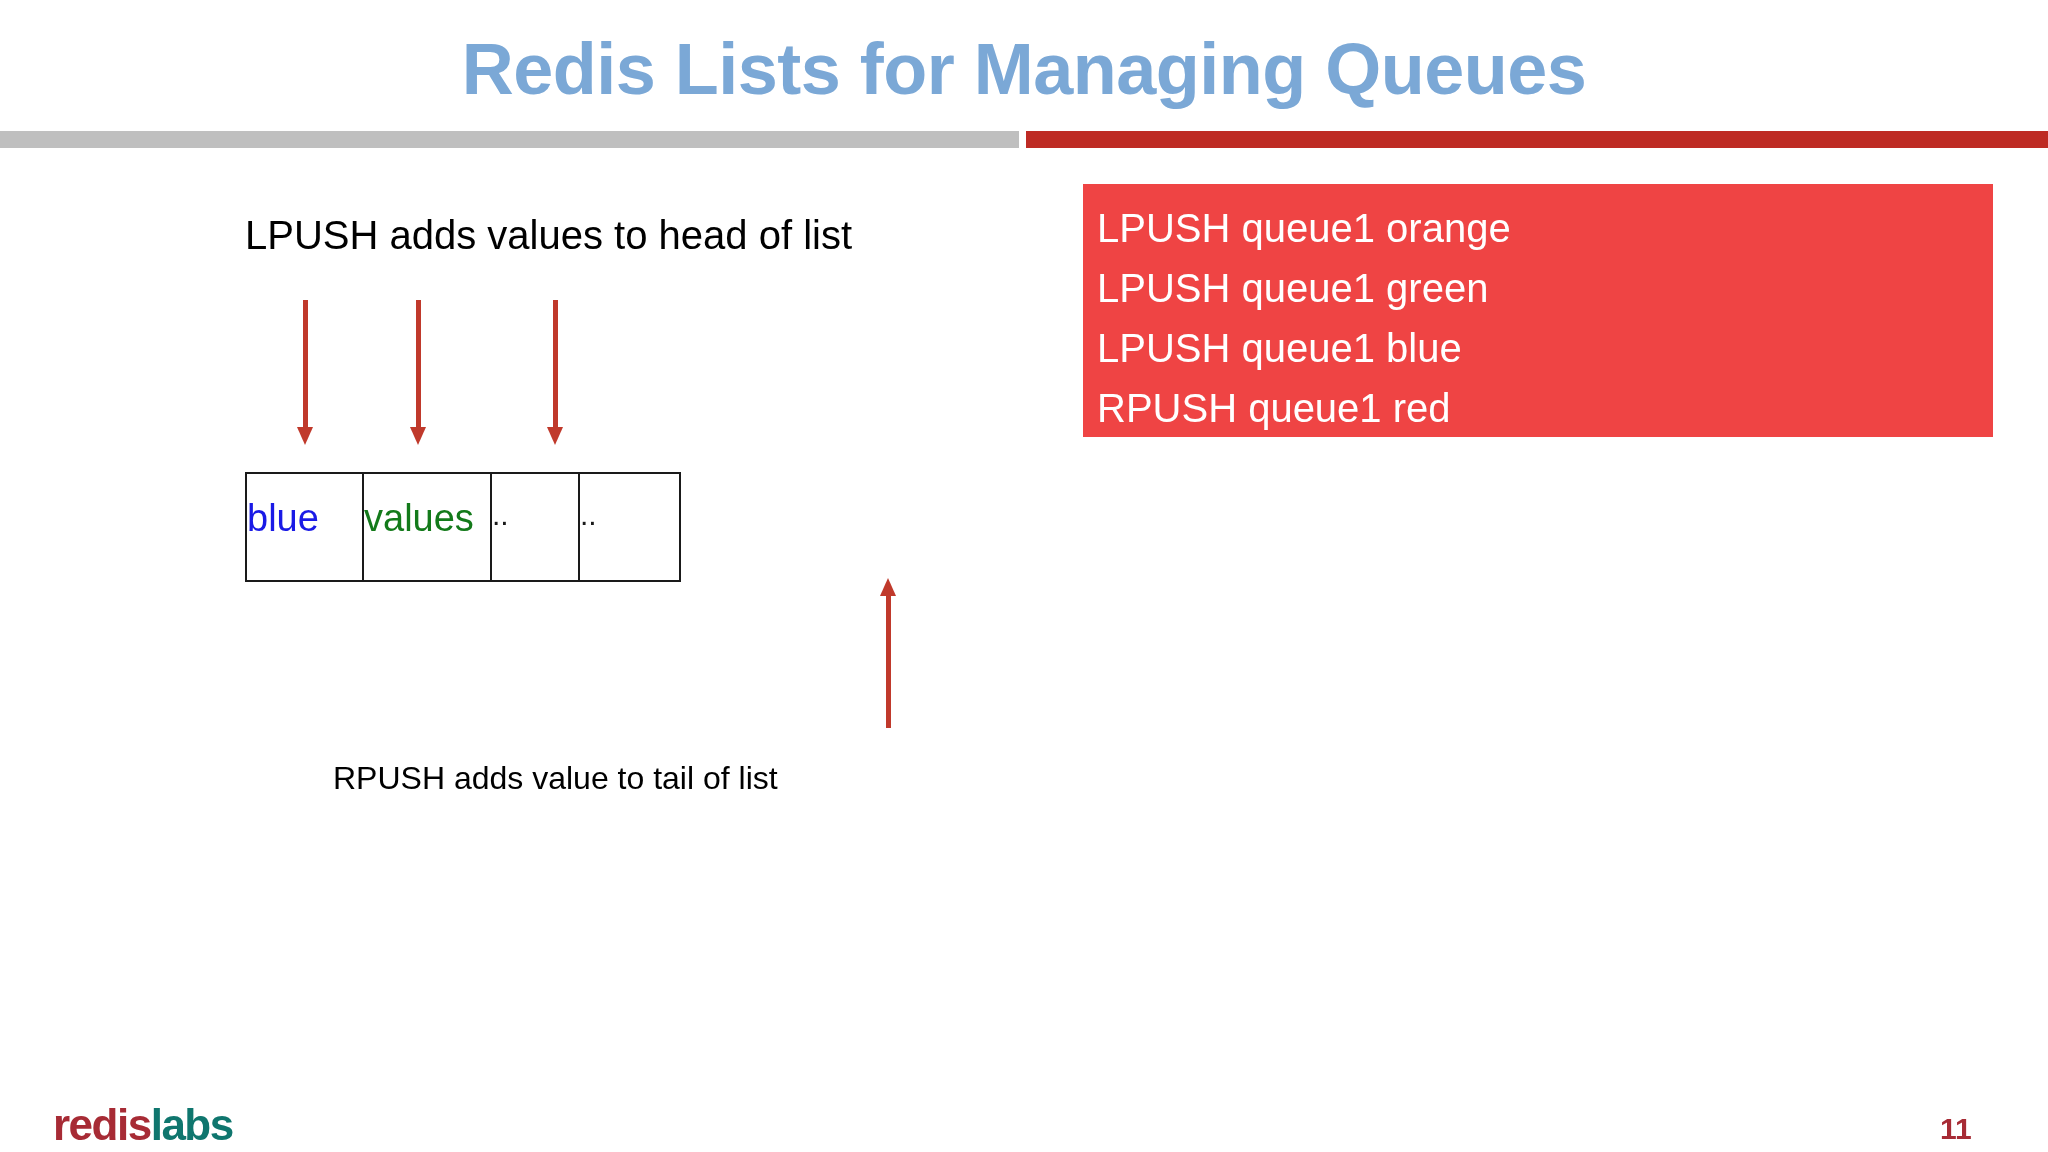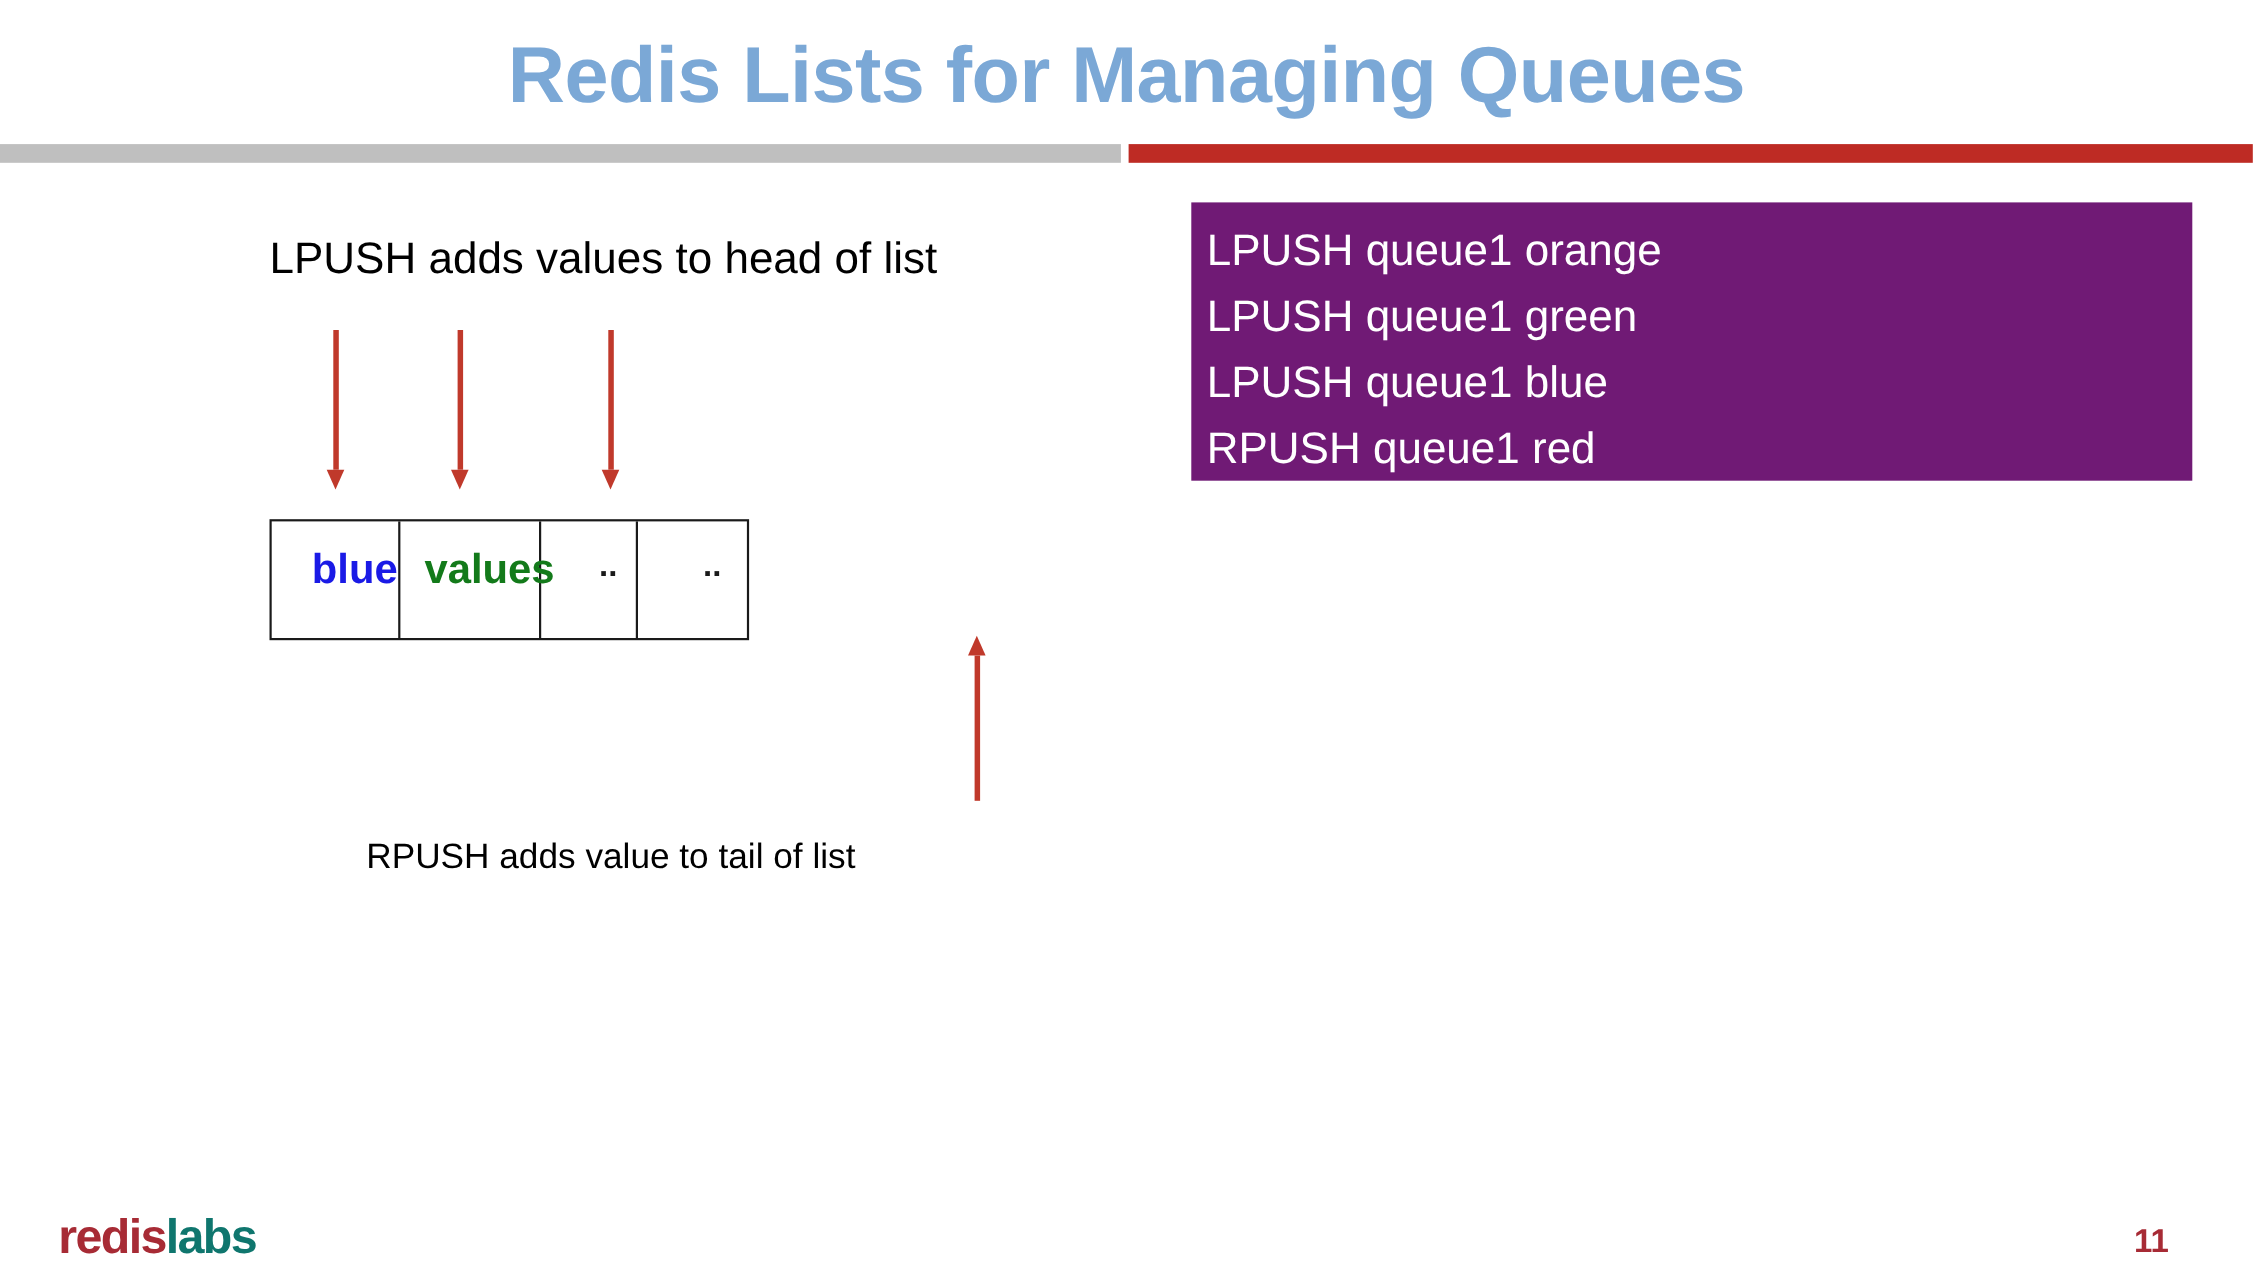--- a/index.html
+++ b/index.html
@@ -126,26 +126,24 @@
     display: flex;
     border: 2px solid #1a1a1a;
     box-sizing: border-box;
     background: #ffffff;
   }
   #list-table .cell {
     box-sizing: border-box;
     border-right: 2px solid #1a1a1a;
     display: flex;
     align-items: center;
-    justify-content: center;
-    font-weight: bold;
+    font-weight: normal;
     font-size: 38px;
     line-height: 1;
     padding-bottom: 18px;
-    padding-left: 36px;
   }
   #list-table .cell:last-child { border-right: none; }
   #list-table .cell.dots {
     font-size: 30px;
     color: #1a1a1a;
     padding-bottom: 24px;
   }
 
   
   #code-block {
@@ -230,21 +228,21 @@
     </div>
 </div>
 
 <div class="arrow-up" id="arrow-tail">
   <div class="head" style="border-bottom-color: rgb(192, 57, 43);"></div>
   <div class="shaft" style="background: rgb(192, 57, 43);"></div>
 </div>
 
 <div id="rpush-caption">RPUSH adds value to tail of list</div>
 
-<div id="code-block" style="background: #701a75;">
+<div id="code-block" style="background: #ef4444;">
   <div class="code-line" style="color: rgb(255, 255, 255);">LPUSH queue1 orange</div>
   <div class="code-line" style="color: rgb(255, 255, 255);">LPUSH queue1 green</div>
   <div class="code-line" style="color: rgb(255, 255, 255);">LPUSH queue1 blue</div>
   <div class="code-line" style="color: rgb(255, 255, 255);">RPUSH queue1 red</div>
 </div>
 
 <div id="footer-logo"><span class="logo-redis" style="color: rgb(167, 43, 53);">redis</span><span class="logo-labs" style="color: #0f766e;">labs</span></div>
 
 <div id="page-number">11</div>
 

